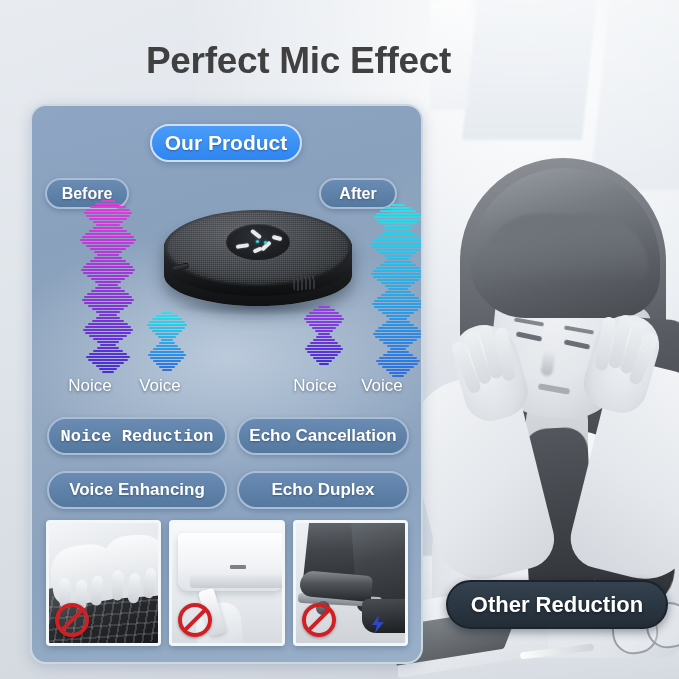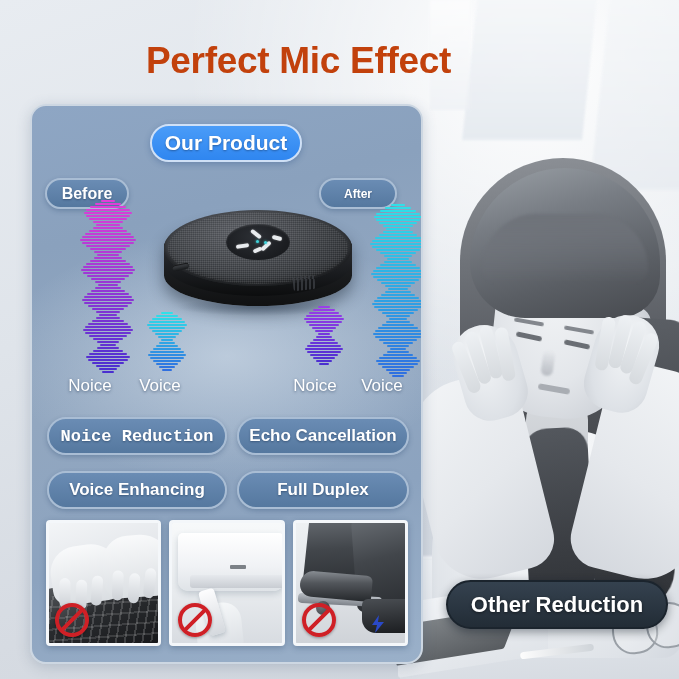--- a/index.html
+++ b/index.html
@@ -192,21 +192,21 @@
     box-shadow:0 2px 5px rgba(30,60,100,.28);
   }
   .pill-dark{
     background:linear-gradient(180deg,#35424f 0%,#222c36 100%);
     border:2px solid #1b242d;
     box-shadow:0 3px 10px rgba(10,20,30,.42);
   }
 
   #our-product{left:118px;top:18px;width:152px;height:38px;font-size:21px;}
   #before-pill{left:13px;top:72px;width:84px;height:31px;font-size:16px;}
-  #after-pill{left:287px;top:72px;width:78px;height:31px;font-size:12px;}
+  #after-pill{left:287px;top:72px;width:78px;height:31px;font-size:16px;}
 
   .feat{font-size:17px;height:38px;}
   #feat-0{left:15px;top:311px;width:180px;font-family:Liberation Mono, monospace;}
   #feat-1{left:205px;top:311px;width:172px;}
   #feat-2{left:15px;top:365px;width:180px;}
   #feat-3{left:205px;top:365px;width:172px;}
 
   
   .device{position:absolute;left:118px;top:84px;width:216px;height:128px;}
   .dev-body{
@@ -331,21 +331,21 @@
     background:linear-gradient(175deg,#4a4e53,#1b1d20);border-radius:6px 8px 6px 14px;}
   .t3-base{position:absolute;left:2px;top:72px;width:84px;height:10px;
     background:linear-gradient(180deg,#babfc5,#7d8289);border-radius:4px;transform:rotate(3deg);}
   .t3-wheel{position:absolute;left:20px;top:78px;width:14px;height:14px;border-radius:50%;
     background:radial-gradient(circle at 35% 30%,#6f747a,#2c2f33);}
   .t3-bolt{position:absolute;left:74px;top:92px;width:16px;height:18px;}
 
   
   .title{
     position:absolute;left:0;top:40px;width:597px;text-align:center;
-    font-size:37px;font-weight:bold;color:#c2410c;letter-spacing:-.3px;
+    font-size:37px;font-weight:bold;color:#404040;letter-spacing:-.3px;
   }
 
   
   #other-products{
     left:446px;top:580px;width:218px;height:45px;font-size:22px;position:absolute;
     display:flex;align-items:center;justify-content:center;color:#fff;font-weight:bold;
     border-radius:999px;text-shadow:0 1px 3px rgba(0,0,0,.5);
   }
 </style>
 </head>
@@ -596,21 +596,21 @@
       </div>
 
     <div class="wlabel" id="lbl-noise-before">Noice</div>
     <div class="wlabel" id="lbl-voice-before">Voice</div>
     <div class="wlabel" id="lbl-noise-after">Noice</div>
     <div class="wlabel" id="lbl-voice-after">Voice</div>
 
     <div class="pill pill-muted feat" id="feat-0">Noice Reduction</div>
     <div class="pill pill-muted feat" id="feat-2">Voice Enhancing</div>
     <div class="pill pill-muted feat" id="feat-1">Echo Cancellation</div>
-    <div class="pill pill-muted feat" id="feat-3">Full Duplex</div>
+    <div class="pill pill-muted feat" id="feat-3">Echo Duplex</div>
 
     <div class="thumbs">
       <div class="thumb">
         <div class="t1-bg"></div>
         <div class="t1-kb"></div>
         <div class="t1-keys"></div>
         <div class="t1-hand a">
           <div class="t1-fg" style="left:6px;top:30px;transform:rotate(8deg);"></div>
           <div class="t1-fg" style="left:22px;top:34px;transform:rotate(10deg);"></div>
           <div class="t1-fg" style="left:38px;top:32px;transform:rotate(12deg);"></div>

